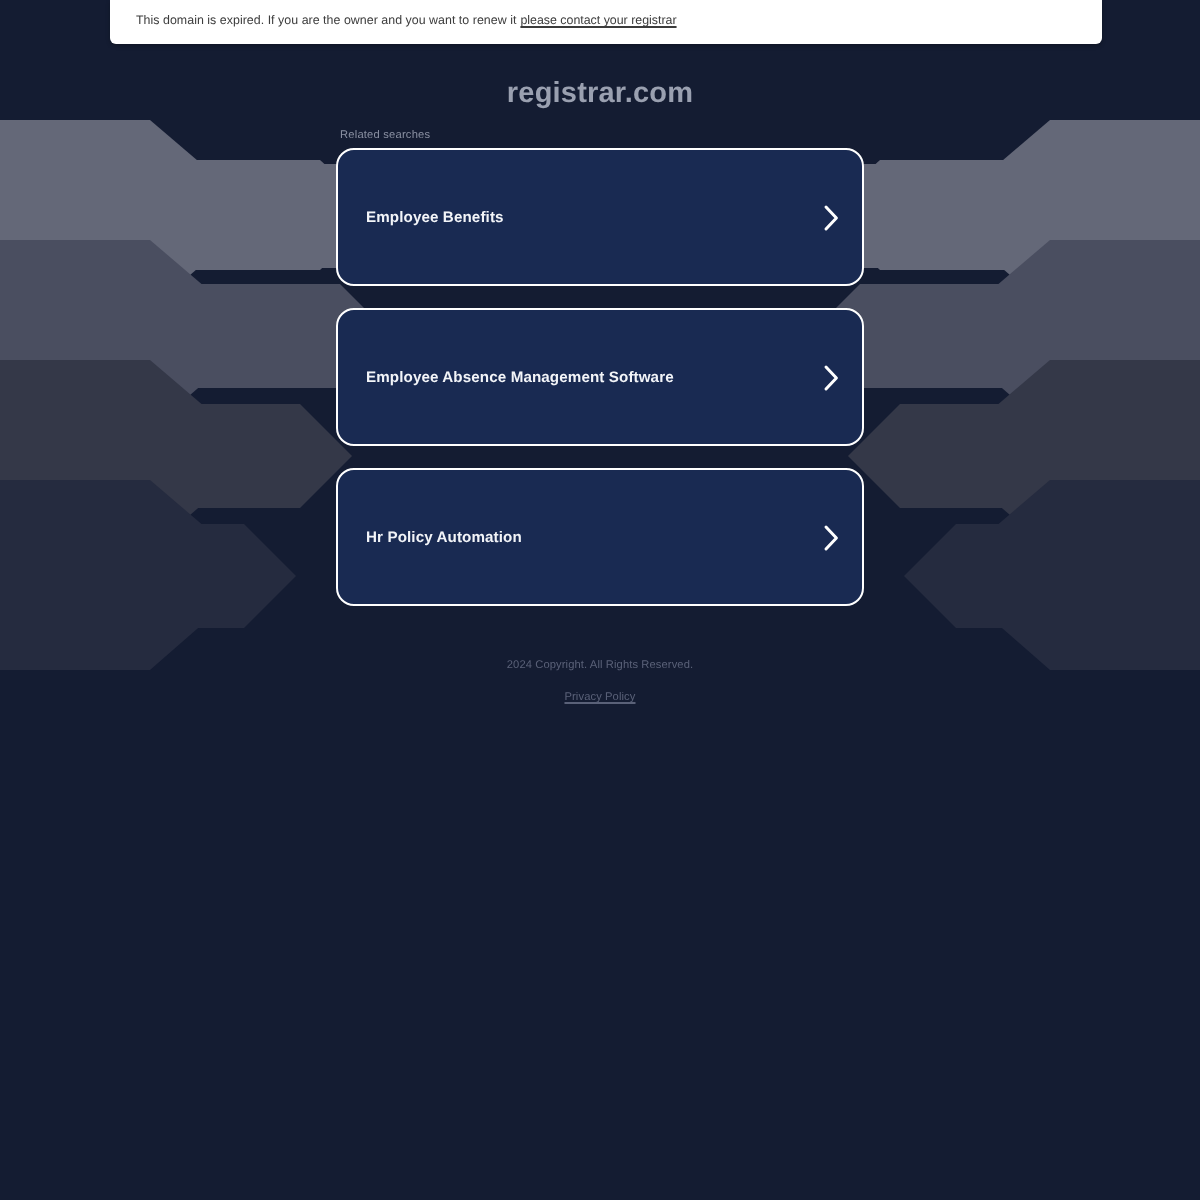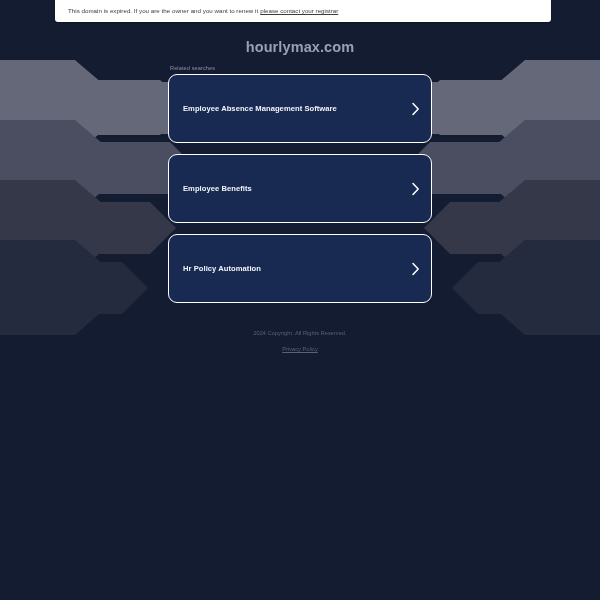--- a/index.html
+++ b/index.html
@@ -196,41 +196,41 @@
 
 <div class="banner-wrap">
   <div class="banner">
     <span class="banner-text">This domain is expired. If you are the owner and you want to renew it</span>
     <a class="banner-link">please contact your registrar</a>
   </div>
 </div>
 
 <div class="page">
 
-  <div class="domain-title">hourlymax.com</div>
+  <div class="domain-title">registrar.com</div>
 
   <div class="results-wrap">
 
     <div class="related-label">Related searches</div>
+
+    <div class="result-card">
+      <span class="result-label">Employee Benefits</span>
+      <svg class="chev" viewBox="0 0 9 14" aria-hidden="true">
+        <polyline points="2,1.5 7.2,7 2,12.5" fill="none" stroke="#ffffff" stroke-width="1.5" stroke-linecap="round" stroke-linejoin="round"></polyline>
+      </svg>
+    </div>
 
     <div class="result-card">
       <span class="result-label">Employee Absence Management Software</span>
       <svg class="chev" viewBox="0 0 9 14" aria-hidden="true">
         <polyline points="2,1.5 7.2,7 2,12.5" fill="none" stroke="#ffffff" stroke-width="1.5" stroke-linecap="round" stroke-linejoin="round"></polyline>
       </svg>
     </div>
 
     <div class="result-card">
-      <span class="result-label">Employee Benefits</span>
-      <svg class="chev" viewBox="0 0 9 14" aria-hidden="true">
-        <polyline points="2,1.5 7.2,7 2,12.5" fill="none" stroke="#ffffff" stroke-width="1.5" stroke-linecap="round" stroke-linejoin="round"></polyline>
-      </svg>
-    </div>
-
-    <div class="result-card">
       <span class="result-label">Hr Policy Automation</span>
       <svg class="chev" viewBox="0 0 9 14" aria-hidden="true">
         <polyline points="2,1.5 7.2,7 2,12.5" fill="none" stroke="#ffffff" stroke-width="1.5" stroke-linecap="round" stroke-linejoin="round"></polyline>
       </svg>
     </div>
 
   </div>
 
   <div class="footer">
     <div class="copyright">2024 Copyright. All Rights Reserved.</div>

